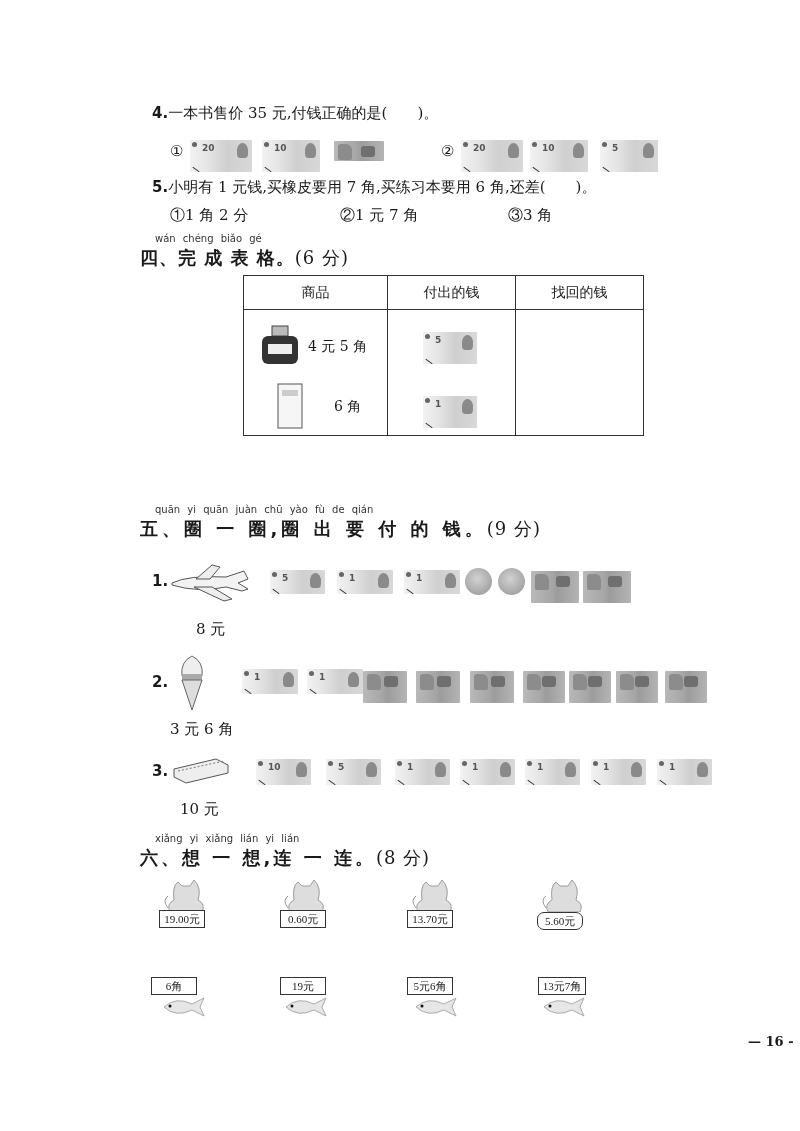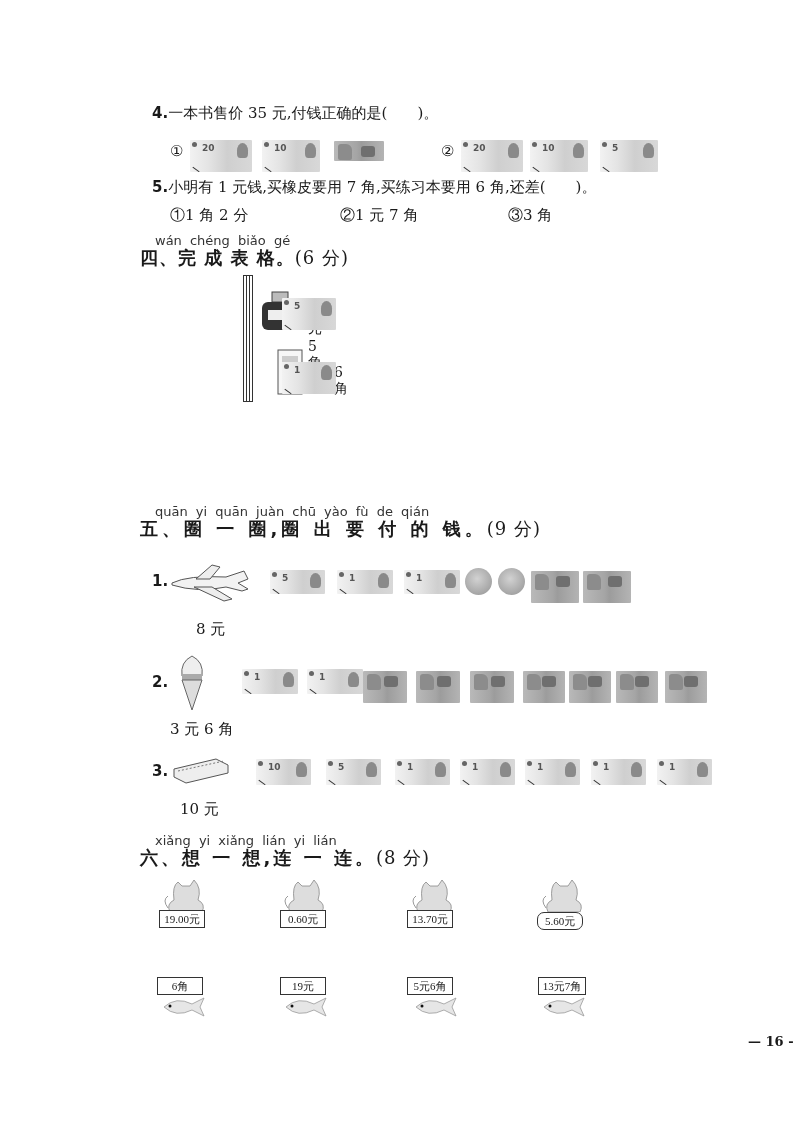--- a/index.html
+++ b/index.html
@@ -3,21 +3,21 @@
 <meta charset="utf-8">
 <style>
   html, body { margin: 0; padding: 0; background: #ffffff; }
   body { width: 800px; height: 1131px; position: relative; overflow: hidden;
          font-family: "DejaVu Serif", "Liberation Serif", serif; color: #1a1a1a; }
   .abs { position: absolute; }
   .q { font-size: 15px; white-space: nowrap; }
   .qnum { font-family: "DejaVu Sans", "Liberation Sans", sans-serif; font-weight: bold; }
   .heading { font-family: "DejaVu Sans", "Liberation Sans", sans-serif; font-weight: bold; font-size: 18px; white-space: nowrap; letter-spacing: 1px; }
   .heading .score { font-weight: normal; font-family: "DejaVu Serif", "Liberation Serif", serif; }
-  .pinyin { font-family: "DejaVu Sans", "Liberation Sans", sans-serif; font-size: 13px; color: #333; white-space: nowrap; word-spacing: 4px; }
+  .pinyin { font-family: "DejaVu Sans", "Liberation Sans", sans-serif; font-size: 10px; color: #333; white-space: nowrap; word-spacing: 4px; }
   .opt { font-size: 15px; white-space: nowrap; }
 
   
   .note { position: absolute; height: 32px; background: linear-gradient(90deg, #f2f2f2 0%, #e4e4e4 30%, #cfcfcf 60%, #d8d8d8 100%);
           border-radius: 1px; overflow: hidden; }
   .note .portrait { position: absolute; right: 4px; top: 3px; width: 11px; height: 15px; border-radius: 50% 50% 30% 30%; background: #8a8a8a; }
   .note .denom { position: absolute; left: 12px; top: 3px; font-size: 9px; font-family: "DejaVu Sans", sans-serif; color: #555; font-weight: bold; }
   .note .emblem { position: absolute; left: 2px; top: 2px; width: 5px; height: 5px; border-radius: 50%; background: #666; }
   .note .pen { position: absolute; left: 2px; bottom: 2px; width: 8px; height: 1px; background: #333; transform: rotate(35deg); }
   .note.small { background: linear-gradient(90deg, #b9b9b9 0%, #a5a5a5 45%, #9c9c9c 55%, #b4b4b4 100%); }
@@ -88,20 +88,25 @@
 <div class="abs opt" style="left:340px; top:206px;">②1 元 7 角</div>
 <div class="abs opt" style="left:508px; top:206px;">③3 角</div>
 
 <div class="abs pinyin" style="left:155px; top:233px;">wán chéng biǎo gé</div>
 <div class="abs heading" style="left:140px; top:246px;">
   <span>四、完 成 表 格。</span><span class="score">(6 分)</span>
 </div>
 
 <table class="grid">
   <tbody>
+      <tr>
+    <th style="width:141px;">商品</th>
+    <th style="width:125px;">付出的钱</th>
+    <th style="width:125px;">找回的钱</th>
+  </tr>
   <tr style="height:126px;">
     <td style="position:relative;">
       <svg style="position:absolute; left:16px; top:14px;" width="40" height="42" viewBox="0 0 40 42">
         <rect x="12" y="2" width="16" height="10" fill="#bbb" stroke="#444" stroke-width="1"></rect>
         <rect x="2" y="12" width="36" height="28" rx="6" fill="#333"></rect>
         <rect x="8" y="20" width="24" height="10" fill="#eee"></rect>
       </svg>
       <span style="position:absolute; left:64px; top:28px; font-size:14px;">4 元 5 角</span>
       <svg style="position:absolute; left:32px; top:72px;" width="28" height="48" viewBox="0 0 28 48">
         <rect x="2" y="2" width="24" height="44" fill="#f6f6f6" stroke="#555" stroke-width="1"></rect>
@@ -297,21 +302,21 @@
   <div class="pricebox" style="left:407px; top:910px; width:44px;">13.70元</div>
 
   <svg class="cat" style="left:540px; top:878px;" viewBox="0 0 46 34">
       <path d="M8 34 Q4 26 12 22 Q10 8 16 4 L20 8 L28 8 L32 2 Q40 10 36 22 Q44 26 40 34 Z" fill="#ddd" stroke="#888" stroke-width="0.8"></path>
       <path d="M6 30 Q0 22 6 18" stroke="#999" fill="none"></path>
     </svg>
   <div class="pricebox" style="left:537px; top:912px; width:44px;border-radius:7px;">5.60元</div>
 </div>
 
 <div>
-  <div class="pricebox" style="left:157px; top:977px; width:44px;">6角</div>
+  <div class="pricebox" style="left:151px; top:977px; width:44px;">6角</div>
   <svg class="fish" style="left:162px; top:996px;" viewBox="0 0 44 22">
       <path d="M2 11 Q14 0 30 8 L42 2 L38 11 L42 20 L30 14 Q14 22 2 11 Z" fill="#e6e6e6" stroke="#999" stroke-width="0.8"></path>
       <circle cx="8" cy="10" r="1.5" fill="#111"></circle>
     </svg>
 
   <div class="pricebox" style="left:280px; top:977px; width:44px;">19元</div>
   <svg class="fish" style="left:284px; top:996px;" viewBox="0 0 44 22">
       <path d="M2 11 Q14 0 30 8 L42 2 L38 11 L42 20 L30 14 Q14 22 2 11 Z" fill="#e6e6e6" stroke="#999" stroke-width="0.8"></path>
       <circle cx="8" cy="10" r="1.5" fill="#111"></circle>
     </svg>

